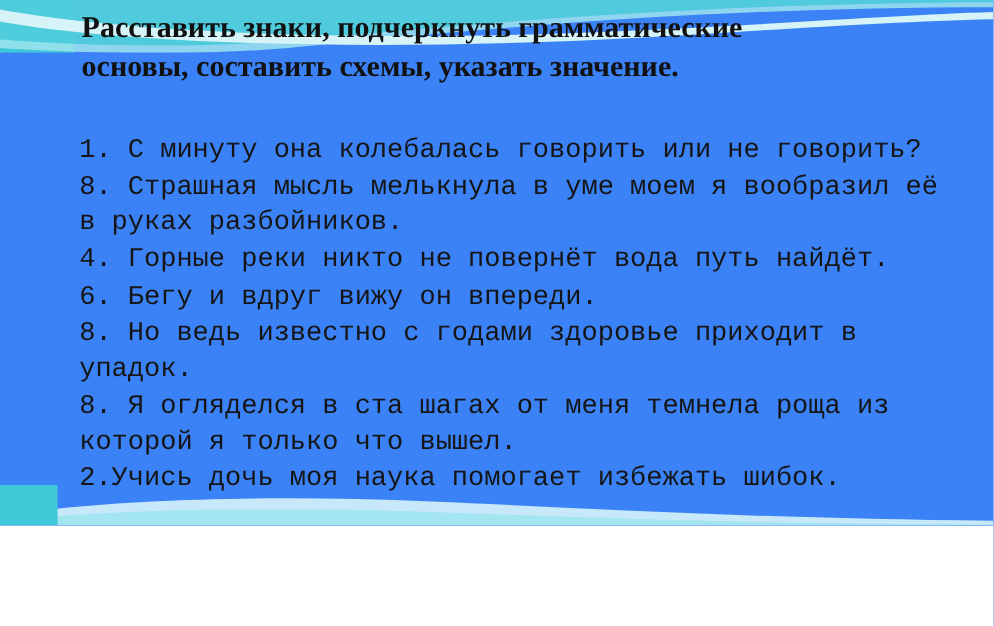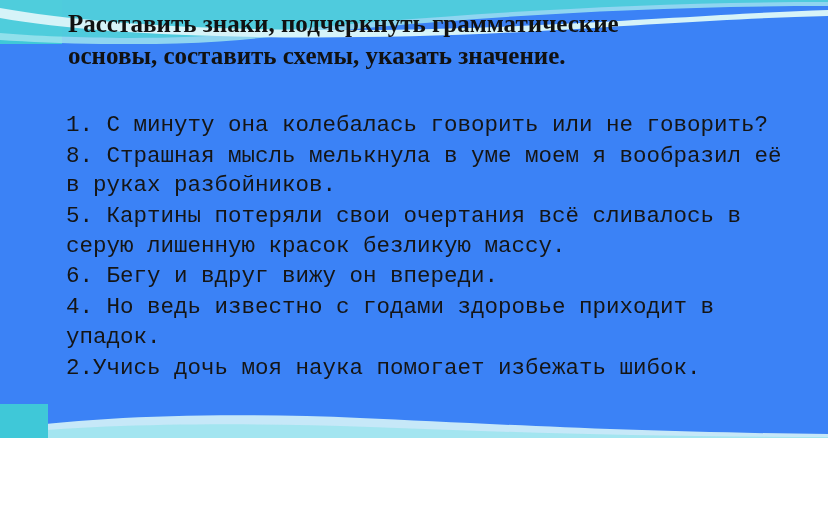--- a/index.html
+++ b/index.html
@@ -103,23 +103,24 @@
       <path d="M0 8 C120 30 340 36 560 24 C680 18 760 12 828 10 L828 16 C740 18 660 24 540 31 C330 43 110 38 0 18 Z" fill="#d6f3f8"></path>
     </svg>
   </div>
 
   <div class="title">Расставить знаки, подчеркнуть грамматические
 основы, составить схемы, указать значение.</div>
 
   <div class="body-list">
     <span class="item">1. С минуту она колебалась говорить или не говорить?</span>
     <span class="item">8. Страшная мысль мелькнула в уме моем я вообразил её в руках разбойников.</span>
-    <span class="item">5. Картины потеряли свои очертания всё сливалось в серую лишенную красок безликую массу.</span>
+    <span class="item">4. Горные реки никто не повернёт вода путь найдёт.</span>
     <span class="item">6. Бегу и вдруг вижу он впереди.</span>
-    <span class="item">4. Но ведь известно с годами здоровье приходит в упадок.</span>
+    <span class="item">8. Но ведь известно с годами здоровье приходит в упадок.</span>
+    <span class="item">8. Я огляделся в ста шагах от меня темнела роща из которой я только что вышел.</span>
     <span class="item">2.Учись дочь моя наука помогает избежать шибок.</span>
   </div>
 
   <div class="deco-bottom">
     <div class="deco-bottom-block"></div>
     <svg width="828" height="34" viewBox="0 0 828 34">
       <path d="M0 34 L0 26 C90 12 220 8 360 14 C480 19 620 28 828 30 L828 34 Z" fill="#d6f3f8" opacity="0.9"></path>
       <path d="M0 34 L0 30 C100 20 230 18 370 23 C500 28 650 33 828 33 L828 34 Z" fill="#9fe4ee" opacity="0.9"></path>
     </svg>
   </div>

